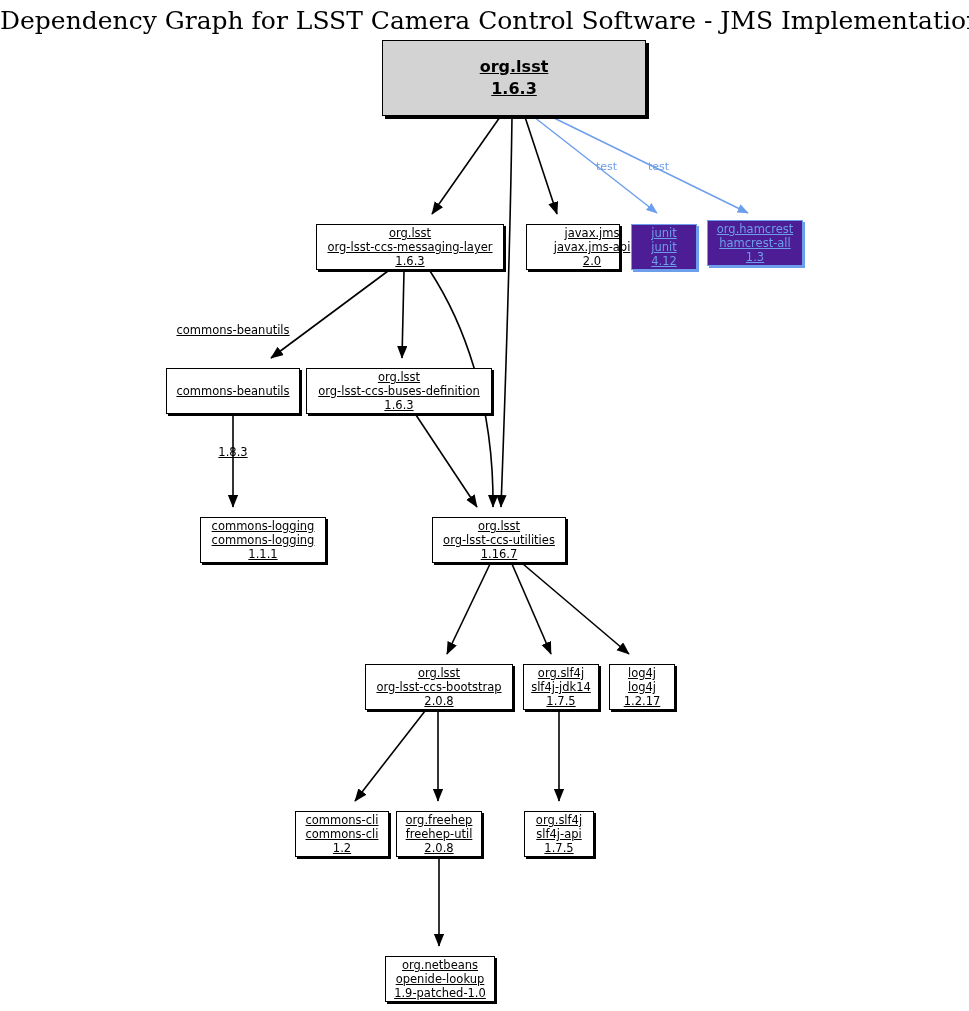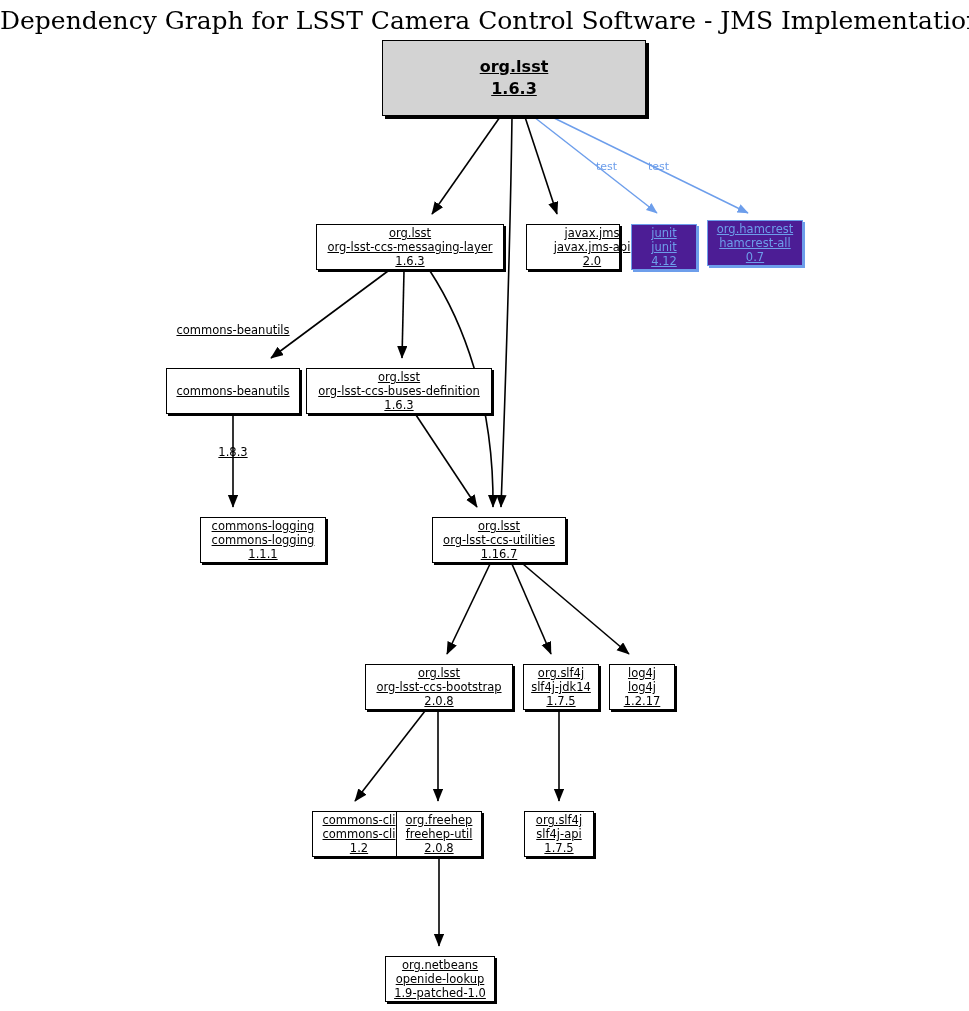--- a/index.html
+++ b/index.html
@@ -156,21 +156,21 @@
 
   <div class="node test-scope" style="left:631px; top:224px; width:66px; height:46px;">
     <span class="line">junit</span>
     <span class="line">junit</span>
     <span class="line">4.12</span>
   </div>
 
   <div class="node test-scope" style="left:707px; top:220px; width:96px; height:46px;">
     <span class="line">org.hamcrest</span>
     <span class="line">hamcrest-all</span>
-    <span class="line">0.7</span>
+    <span class="line">1.3</span>
   </div>
 
   <div class="node" style="left:166px; top:368px; width:134px; height:46px;gap:47px;">
     <span class="line">commons-beanutils</span>
     <span class="line">commons-beanutils</span>
     <span class="line">1.8.3</span>
   </div>
 
   <div class="node" style="left:306px; top:368px; width:186px; height:46px;">
     <span class="line">org.lsst</span>
@@ -201,21 +201,21 @@
     <span class="line">slf4j-jdk14</span>
     <span class="line">1.7.5</span>
   </div>
 
   <div class="node" style="left:609px; top:664px; width:66px; height:46px;">
     <span class="line">log4j</span>
     <span class="line">log4j</span>
     <span class="line">1.2.17</span>
   </div>
 
-  <div class="node" style="left:312px; top:811px; width:94px; height:46px;">
+  <div class="node" style="left:295px; top:811px; width:94px; height:46px;">
     <span class="line">commons-cli</span>
     <span class="line">commons-cli</span>
     <span class="line">1.2</span>
   </div>
 
   <div class="node" style="left:396px; top:811px; width:86px; height:46px;">
     <span class="line">org.freehep</span>
     <span class="line">freehep-util</span>
     <span class="line">2.0.8</span>
   </div>

